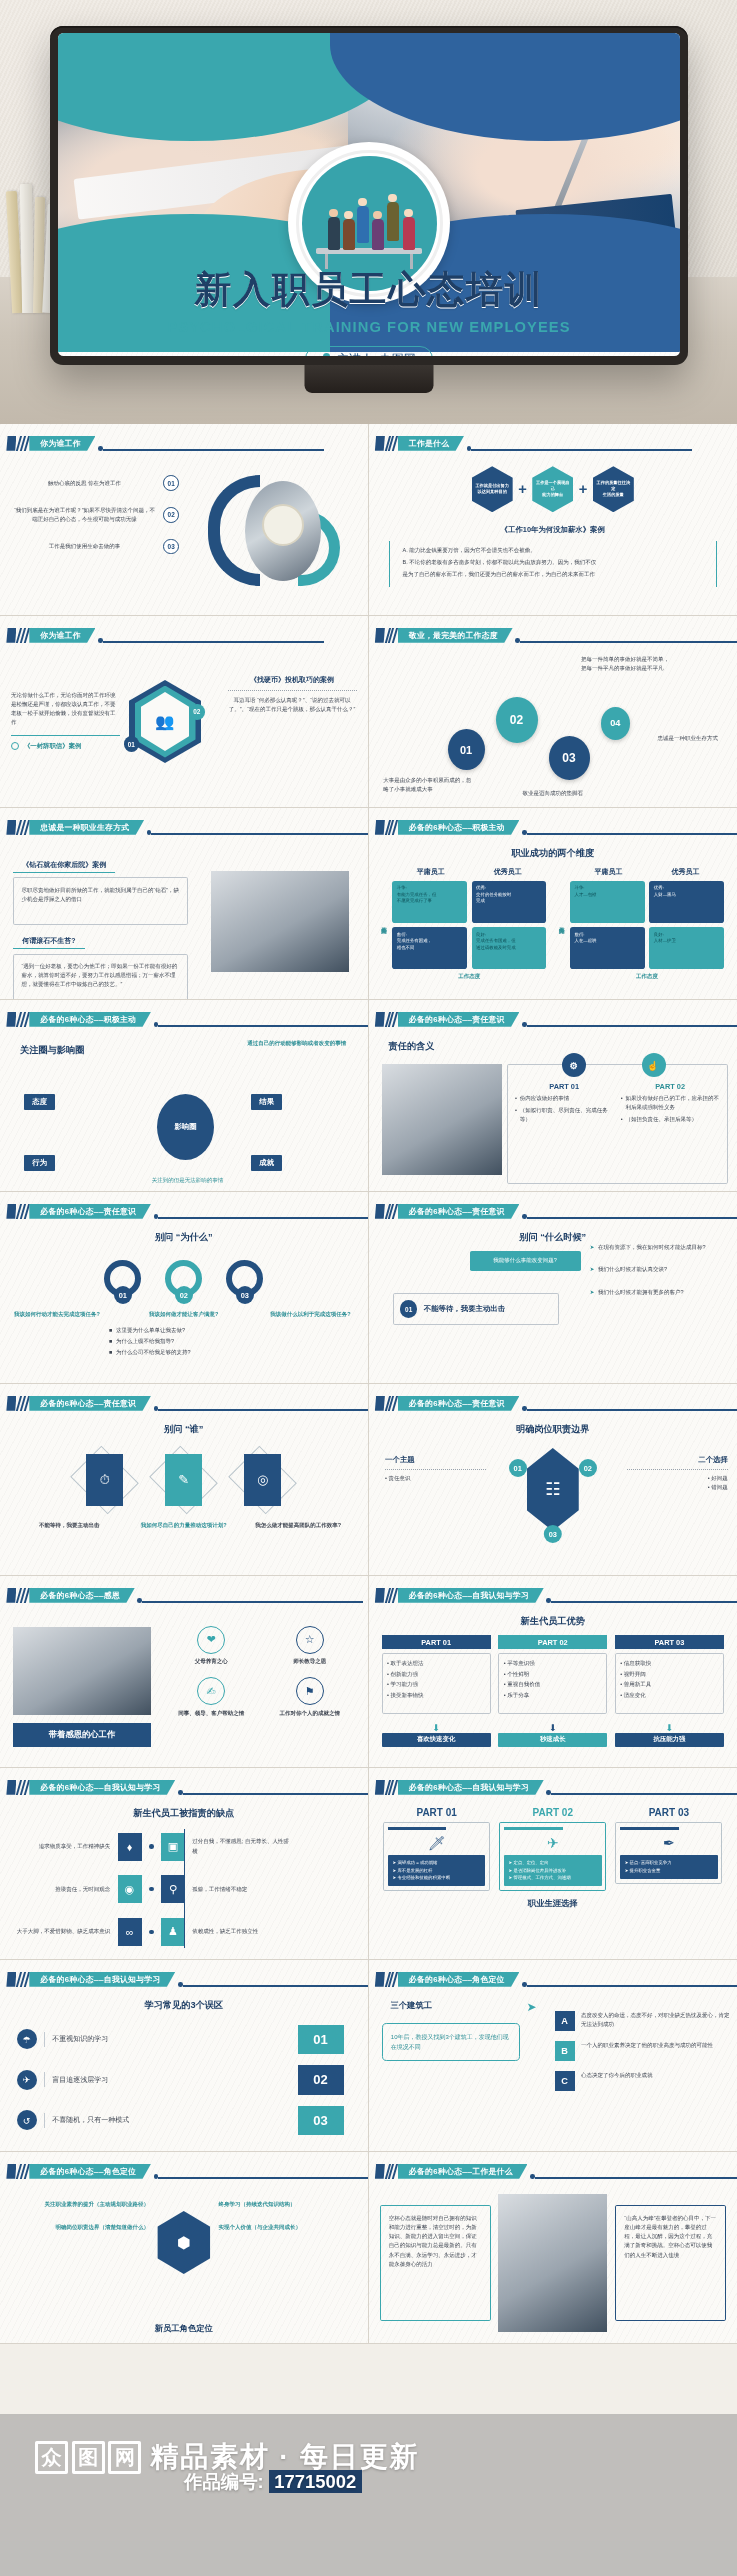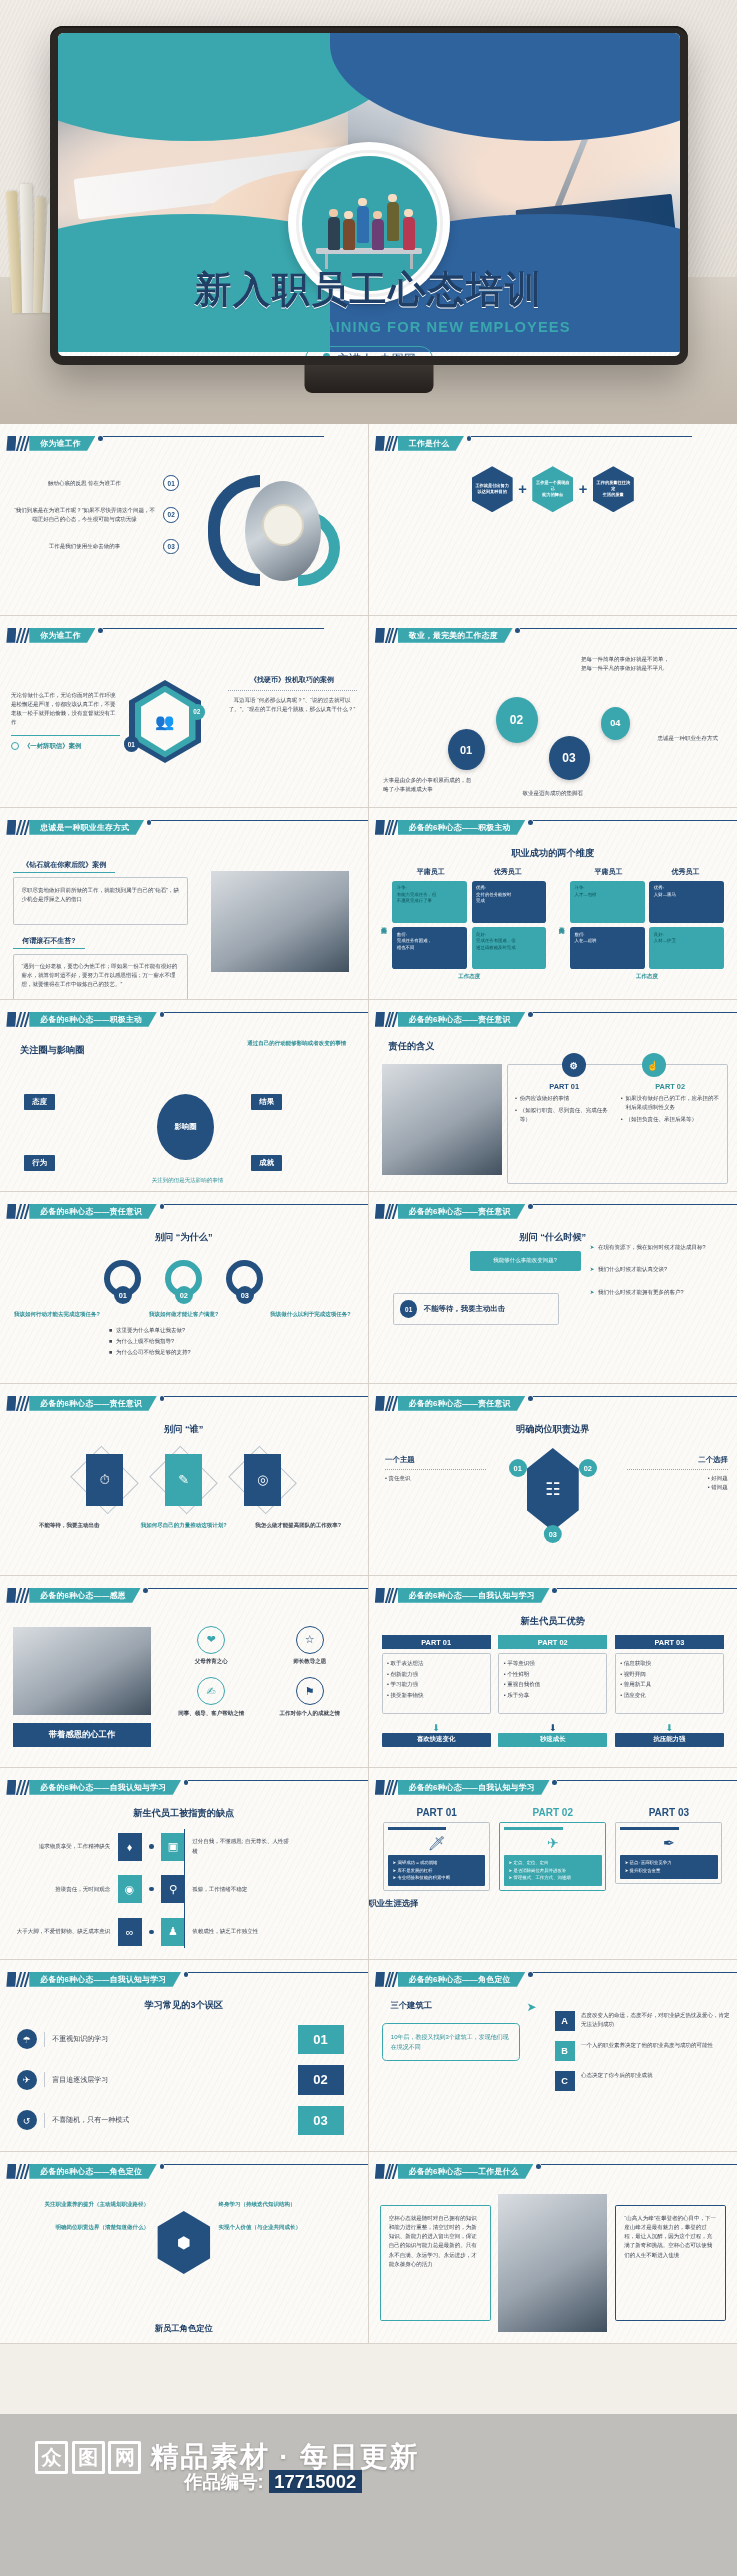--- a/index.html
+++ b/index.html
@@ -153,21 +153,21 @@
     position:relative; width:369px; height:192px; background:#fbfaf7;
     border-right:0.9px solid #d8d3ca; border-bottom:0.9px solid #d8d3ca;
     overflow:hidden;
   }
   .cell:last-child{ border-right:none; }
   .cell .tex{
     position:absolute; inset:0;
     background-image:repeating-linear-gradient(118deg, rgba(0,0,0,.022) 0 0.9px, rgba(0,0,0,0) 0.9px 5.5px);
   }
   
-  .ribbon{ position:absolute; left:6.4px; top:12px; height:14.7px; display:flex; align-items:flex-start; z-index:3;}
+  .ribbon{ position:absolute; left:6.4px; top:12px; height:14.7px; display:flex; align-items:flex-end; z-index:3;font-family:Liberation Mono, monospace;}
   .ribbon .blk{
     width:10px;height:14.7px;background:#24507f;
     clip-path:polygon(12% 0,100% 0,88% 100%,0 100%);
   }
   .ribbon .slashes{
     width:12px;height:14.7px;margin-left:0.9px; position:relative;
   }
   .ribbon .slashes span{
     position:absolute;top:0;width:1.8px;height:14.7px;background:#24507f;transform:skewX(-16deg);
   }
@@ -361,20 +361,28 @@
     <span class="line"></span>
   </div>
           <div class="body">
       <div style="display:flex;align-items:center;justify-content:center;gap:5.5px;margin-top:9.2px">
         <div class="hex">工作就是付出努力<br>以达到某种目的</div>
         <div class="plus">+</div>
         <div class="hex t">工作是一个展现自己<br>能力的舞台</div>
         <div class="plus">+</div>
         <div class="hex">工作的质量往往决定<br>生活的质量</div>
       </div>
+      <div style="margin:13px 20px 0;position:relative">
+        <div style="font-size:7.4px;font-weight:bold;color:#1f3f66;text-align:center">《工作10年为何没加薪水》案例</div>
+        <div style="border-left:1.4px solid #3aa7ae;border-right:1.4px solid #3aa7ae;padding:5.5px 13px;margin-top:5.5px">
+          <div class="txt" style="margin-bottom:2.8px">A. 能力比金钱重要万倍，因为它不会遗失也不会被偷。</div>
+                <div class="txt" style="margin-bottom:2.8px">B. 不论你的老板有多吝啬多苛刻，你都不能以此为由放弃努力。因为，我们不仅</div>
+                <div class="txt" style="margin-bottom:2.8px">是为了自己的薪水而工作，我们还要为自己的薪水而工作，为自己的未来而工作</div>
+        </div>
+      </div>
           </div>
         </div>
       </div>
       <div class="row">
         <div class="cell">
       <div class="tex"></div>
           <div class="ribbon">
     <span class="blk"></span>
     <span class="slashes">
               <span></span>
@@ -931,21 +939,21 @@
           <div class="box" style="margin-top:4.6px;border-color:#b9c4cb;padding:3.7px">
             <div style="height:3.7px;background:#24507f;width:60%;margin-bottom:4.6px"></div>
             <div style="text-align:center;font-size:14px;color:#24507f">✒</div>
             <div style="background:#24507f;margin-top:3.7px;padding:4.6px;border-radius:0.9px">
               <div style="font-size:4.4px;line-height:1.7;color:#fff">➤ <span>基点: 营商职业竞争力</span></div>
                     <div style="font-size:4.4px;line-height:1.7;color:#fff">➤ <span>提升职业含金量</span></div>
             </div>
           </div>
               </div>
       </div>
-      <div style="font-size:8.3px;font-weight:bold;color:#1f3f66;margin-top:7.4px">职业生涯选择</div>
+      <div style="text-align:center;font-size:8.3px;font-weight:bold;color:#1f3f66;margin-top:7.4px">职业生涯选择</div>
           </div>
         </div>
       </div>
       <div class="row">
         <div class="cell">
       <div class="tex"></div>
           <div class="ribbon">
     <span class="blk"></span>
     <span class="slashes">
               <span></span>

